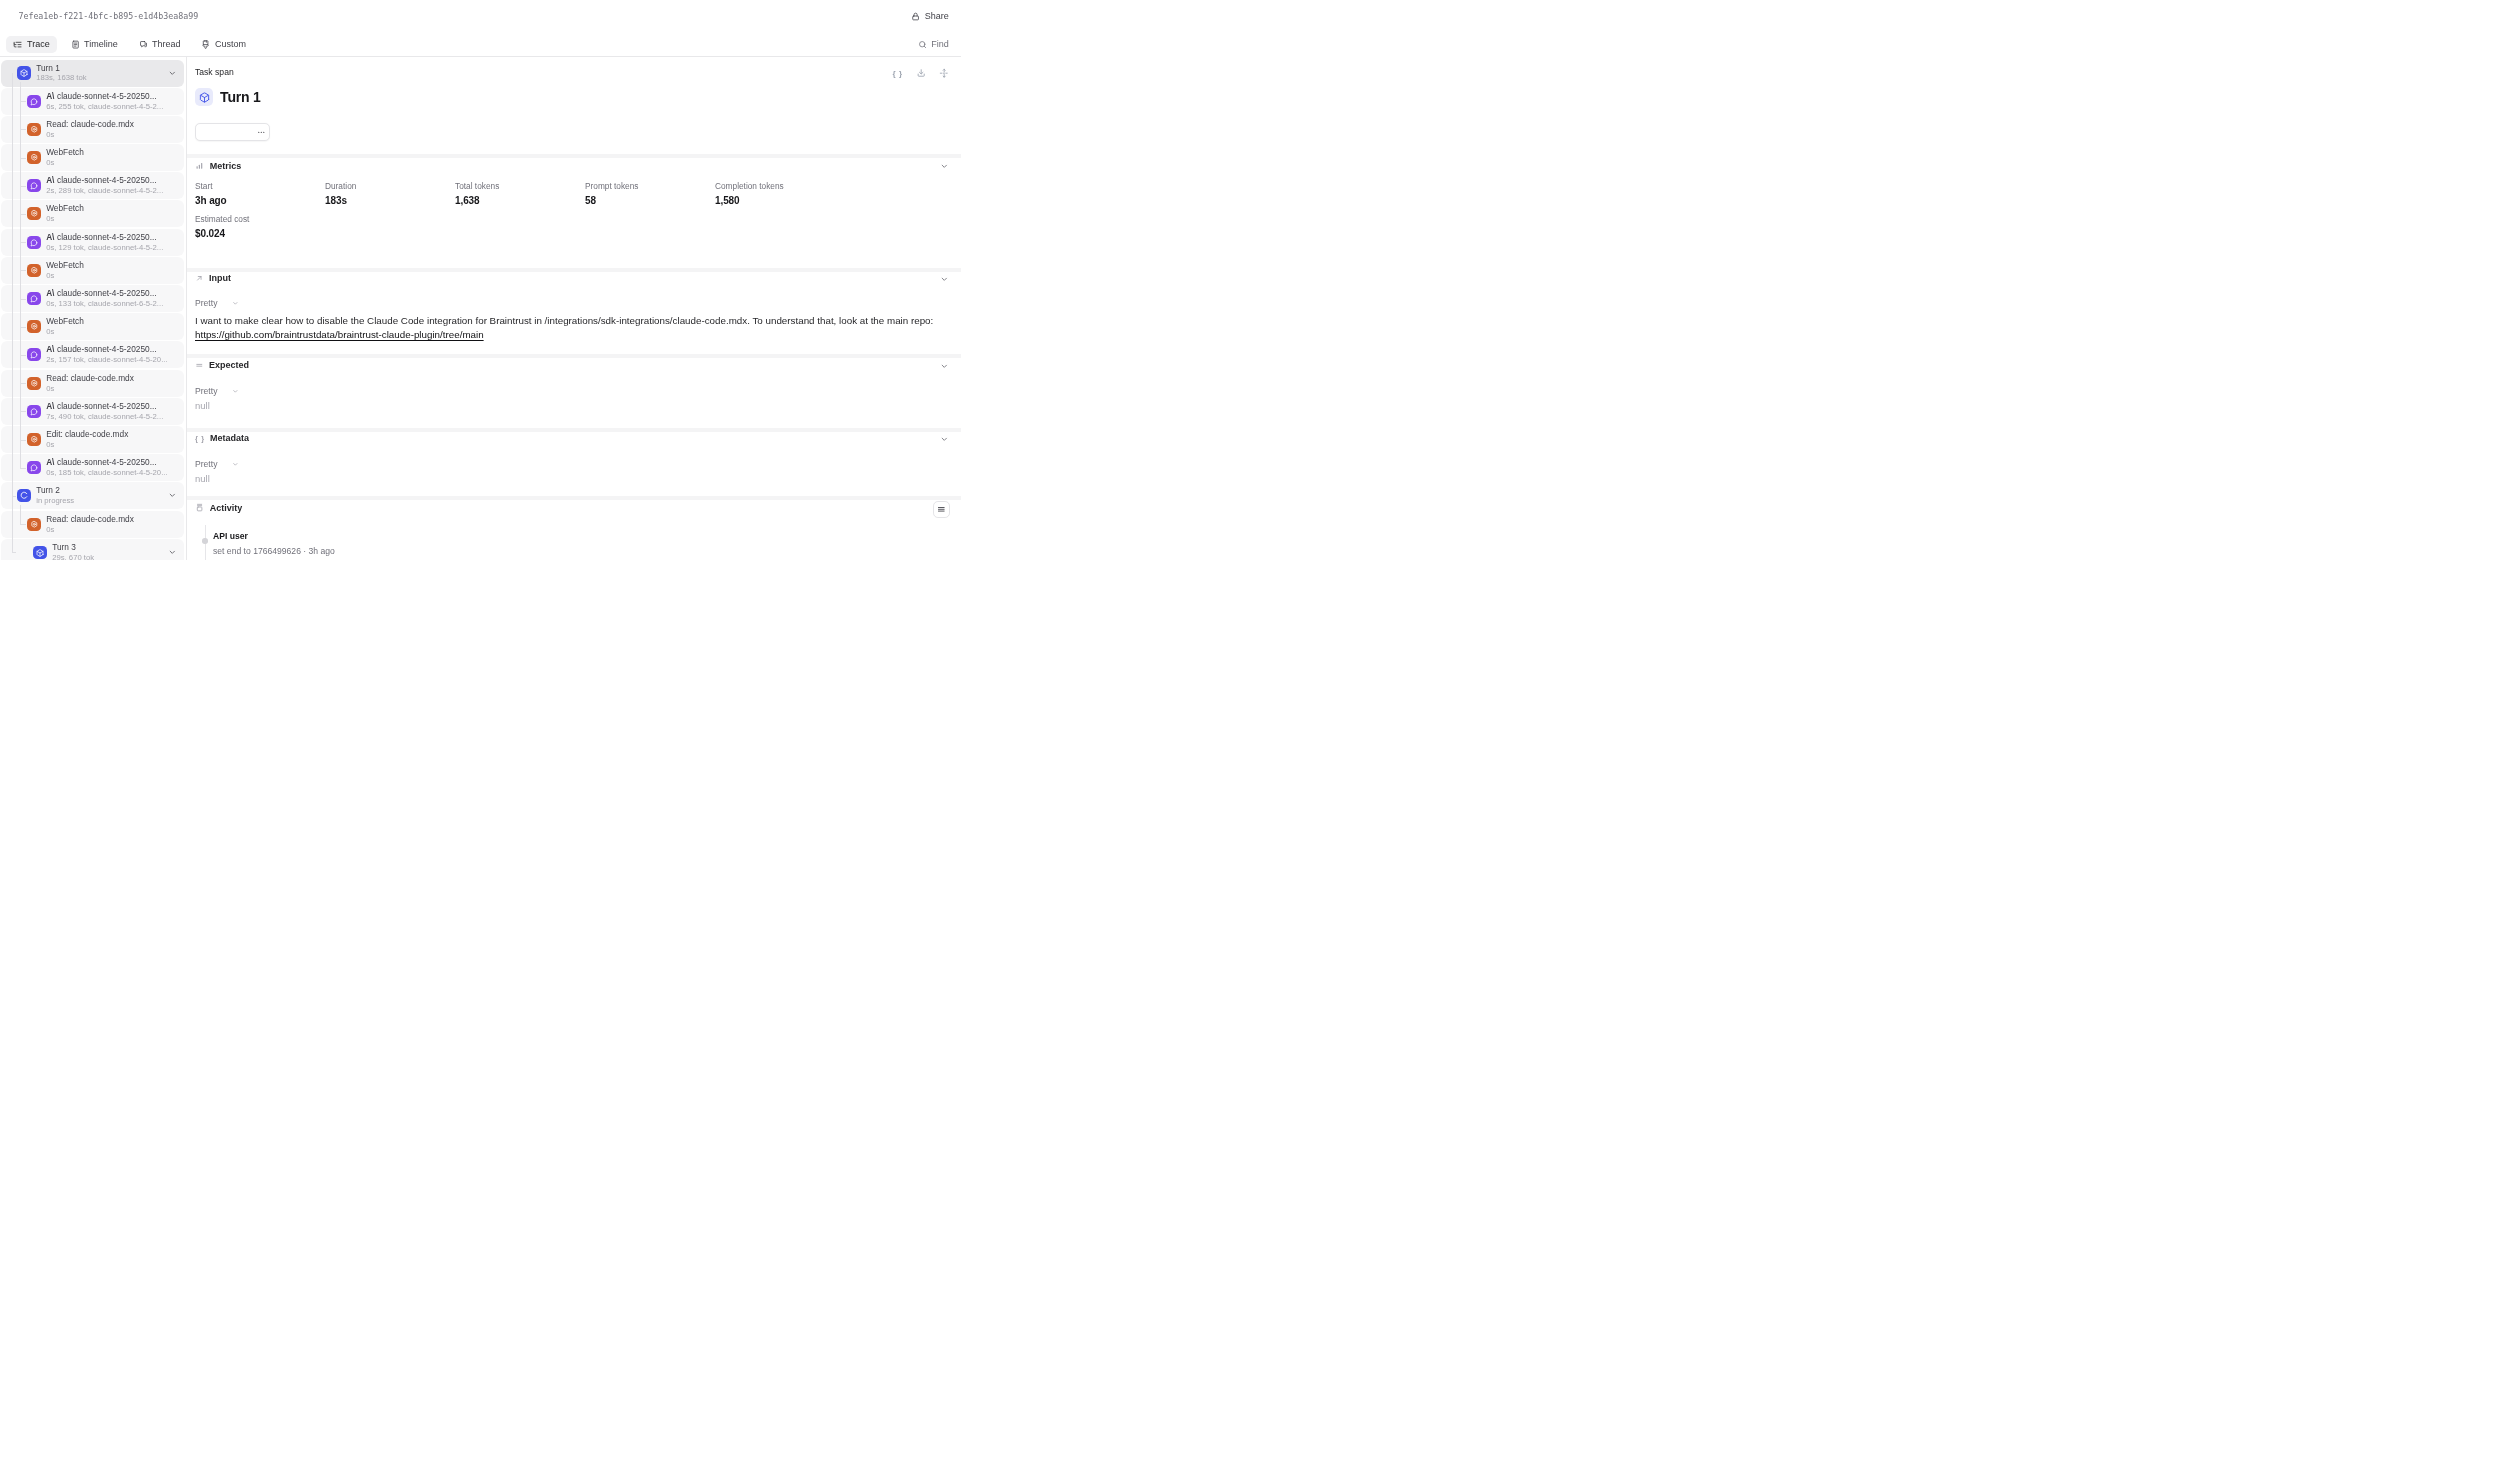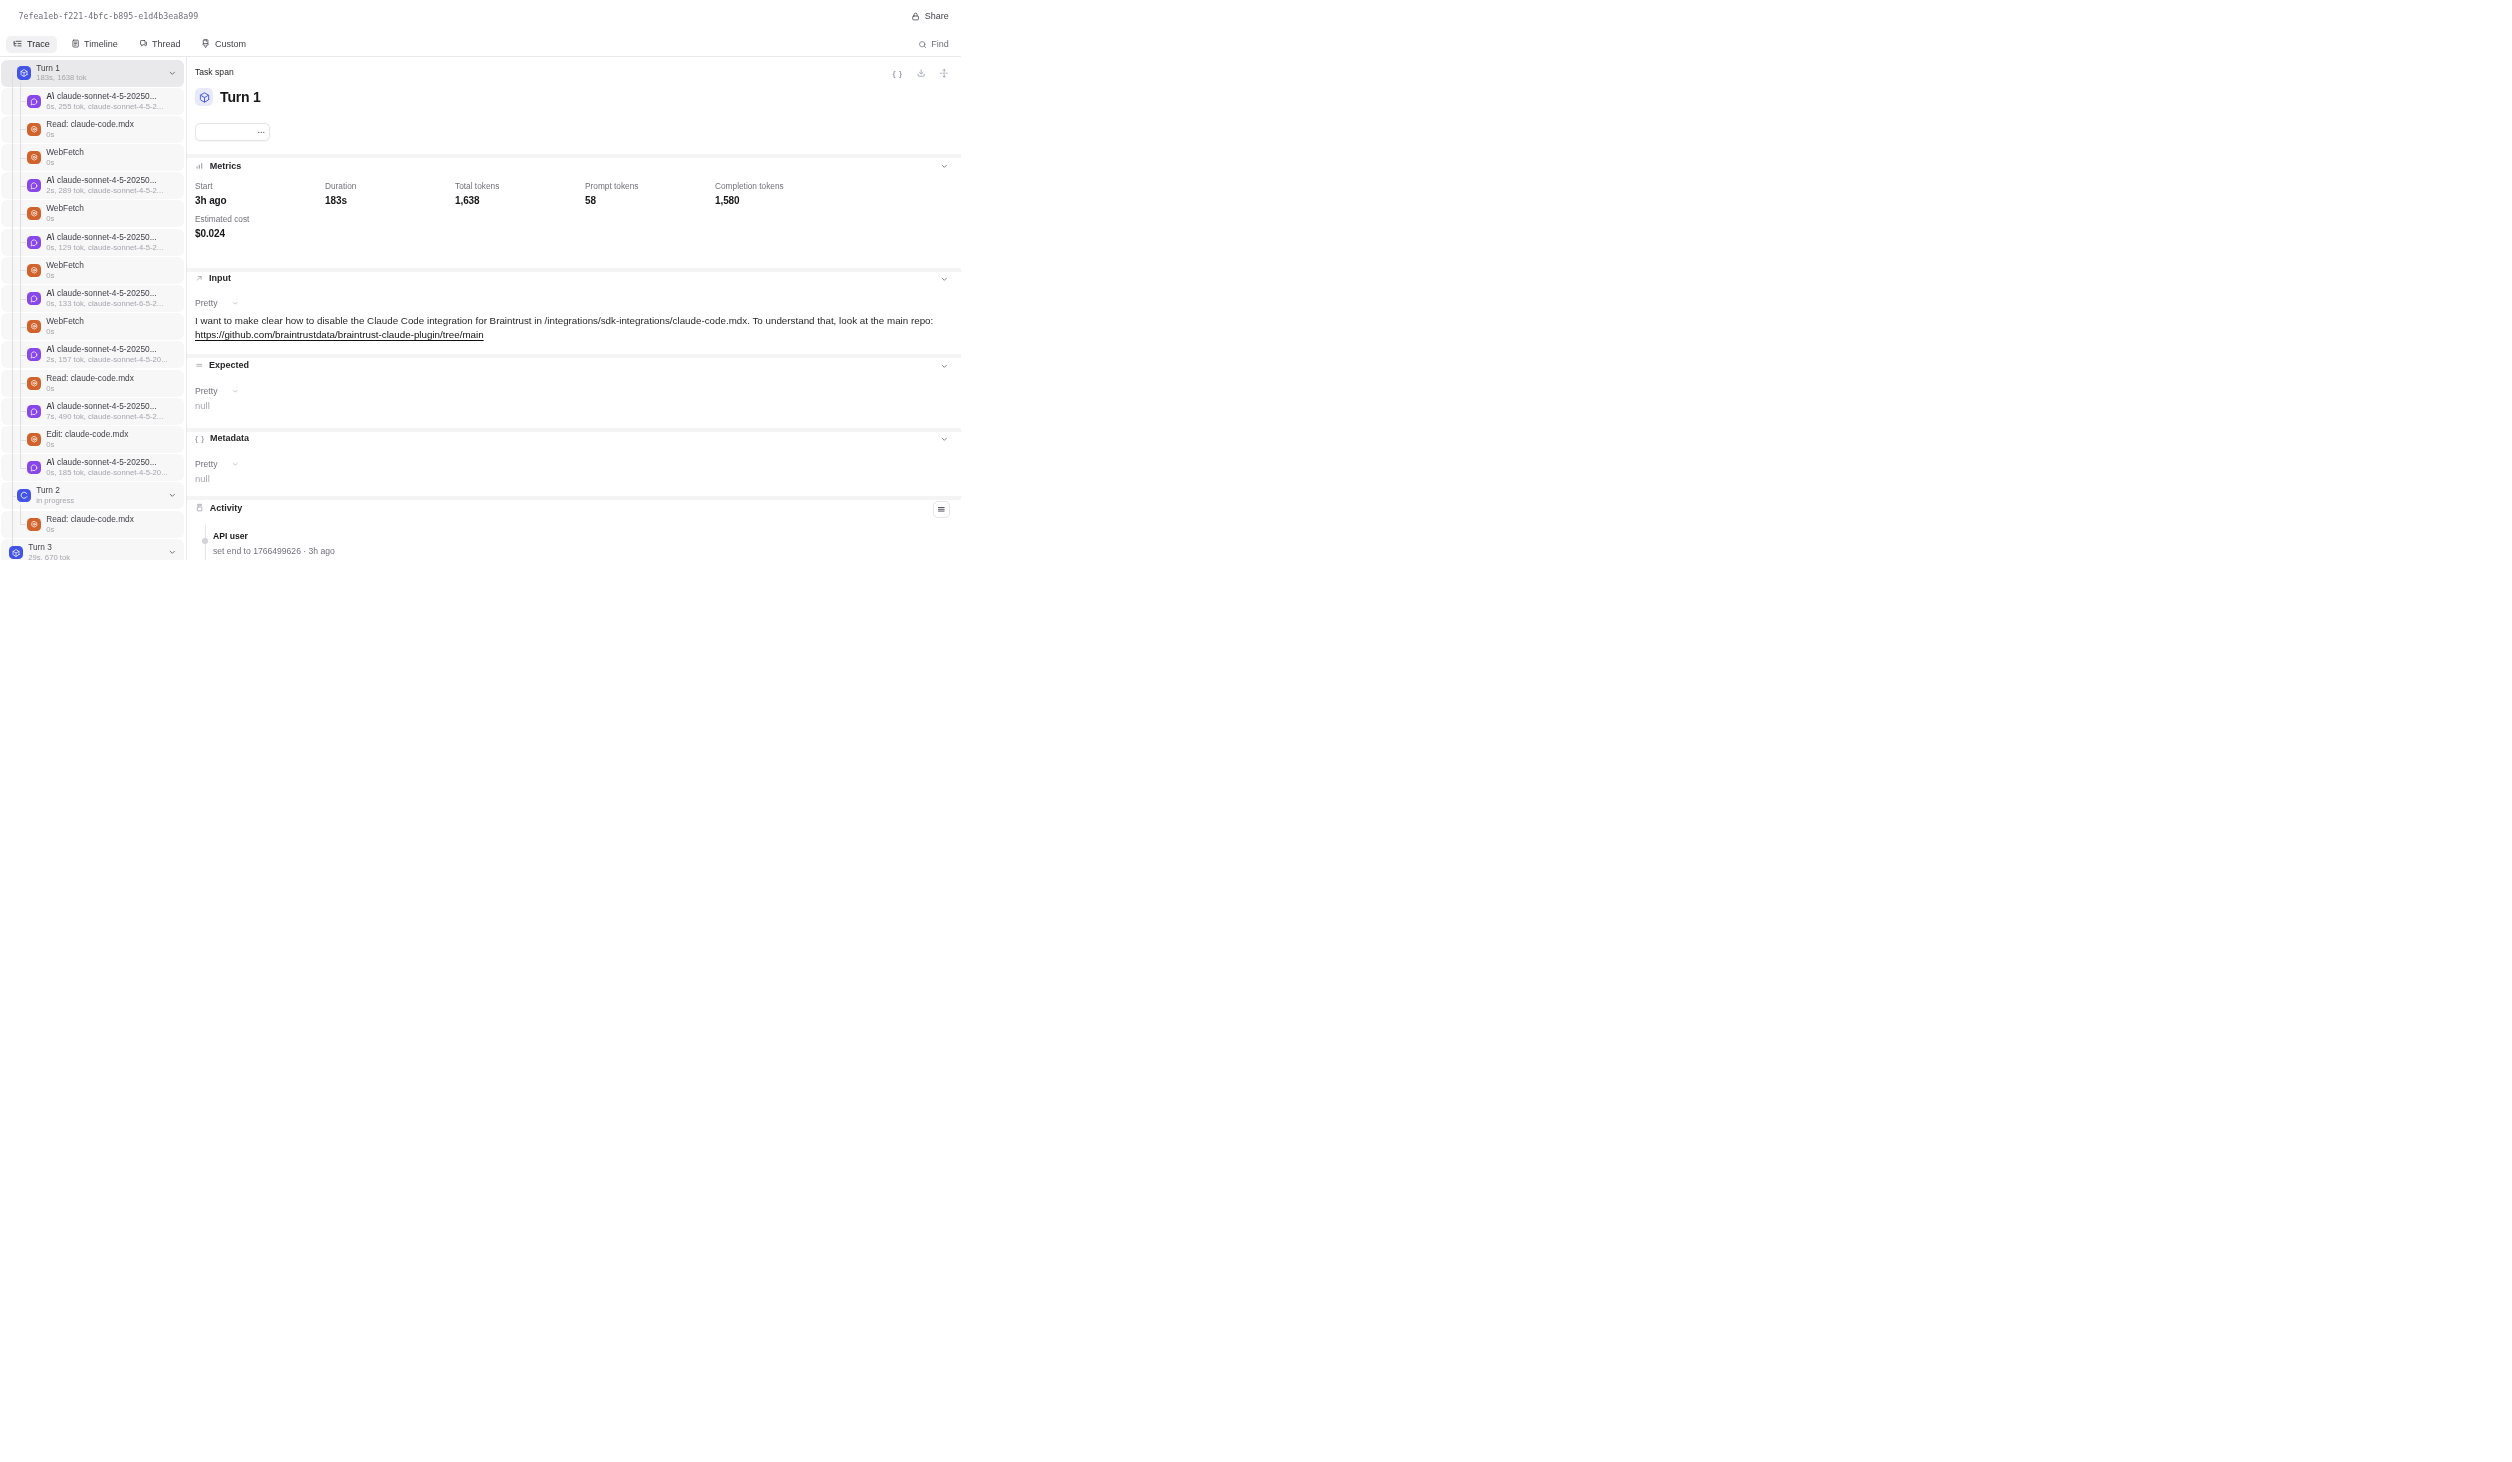--- a/index.html
+++ b/index.html
@@ -8,21 +8,21 @@
   svg { display:block; }
 
   
   .header { height:32.5px; display:flex; align-items:center; justify-content:space-between; padding:0 12.3px 0 18.4px; }
   .trace-id { font-family:"DejaVu Sans Mono", monospace; font-size:8.3px; color:#71717A; }
   .share { display:flex; align-items:center; gap:4.3px; font-size:9px; font-weight:500; color:#3F3F46; cursor:pointer; }
 
   
   .tabbar { height:24.5px; display:flex; align-items:center; justify-content:space-between; padding:0 12.3px 0 6.1px; border-bottom:0.6px solid #E8E8EA; }
   .tabs { display:flex; align-items:center; gap:6.1px; }
-  .tab { display:flex; align-items:flex-start; gap:4.3px; font-size:9px; font-weight:500; color:#3F3F46; padding:3.7px 7.4px; border-radius:4.9px; cursor:pointer; }
+  .tab { display:flex; align-items:center; gap:4.3px; font-size:9px; font-weight:500; color:#3F3F46; padding:3.7px 7.4px; border-radius:4.9px; cursor:pointer; }
   .tab.selected { background:#F1F1F3; color:#27272A; }
   .find { display:flex; align-items:center; gap:4.3px; font-size:9px; color:#71717A; cursor:pointer; }
 
   
   .bodywrap { display:flex; height:503px; }
 
   
   .sidebar { width:187px; flex-shrink:0; border-right:0.6px solid #E8E8EA; position:relative; overflow:hidden; background:#fff; }
   .row { position:absolute; left:1.2px; right:2.5px; height:27px; border-radius:6.1px; background:#F7F7F8; display:flex; align-items:center; cursor:pointer; }
   .row.selected { background:#E9E9EB; }
@@ -384,21 +384,21 @@
             <circle cx="12" cy="12" r="2.8"></circle>
           </svg>
         </div>
         <div class="texts">
           <div class="title">
             <span>Read: claude-code.mdx</span>
           </div>
           <div class="subtitle">0s</div>
         </div>
       </div>
-      <div class="row" style="top:482px;padding-left:8px">
+      <div class="row" style="top:482px;padding-left:32px">
         <div class="spanicon icon-task">
           <svg width="8" height="8" viewBox="0 0 24 24" fill="none" stroke="#fff" stroke-width="2.2" stroke-linecap="round" stroke-linejoin="round">
             <path d="M21 16V8a2 2 0 0 0-1-1.73l-7-4a2 2 0 0 0-2 0l-7 4A2 2 0 0 0 3 8v8a2 2 0 0 0 1 1.73l7 4a2 2 0 0 0 2 0l7-4A2 2 0 0 0 21 16z"></path>
             <path d="M3.3 7L12 12l8.7-5"></path>
             <path d="M12 22V12"></path>
           </svg>
         </div>
         <div class="texts">
           <div class="title">
             <span>Turn 3</span>

